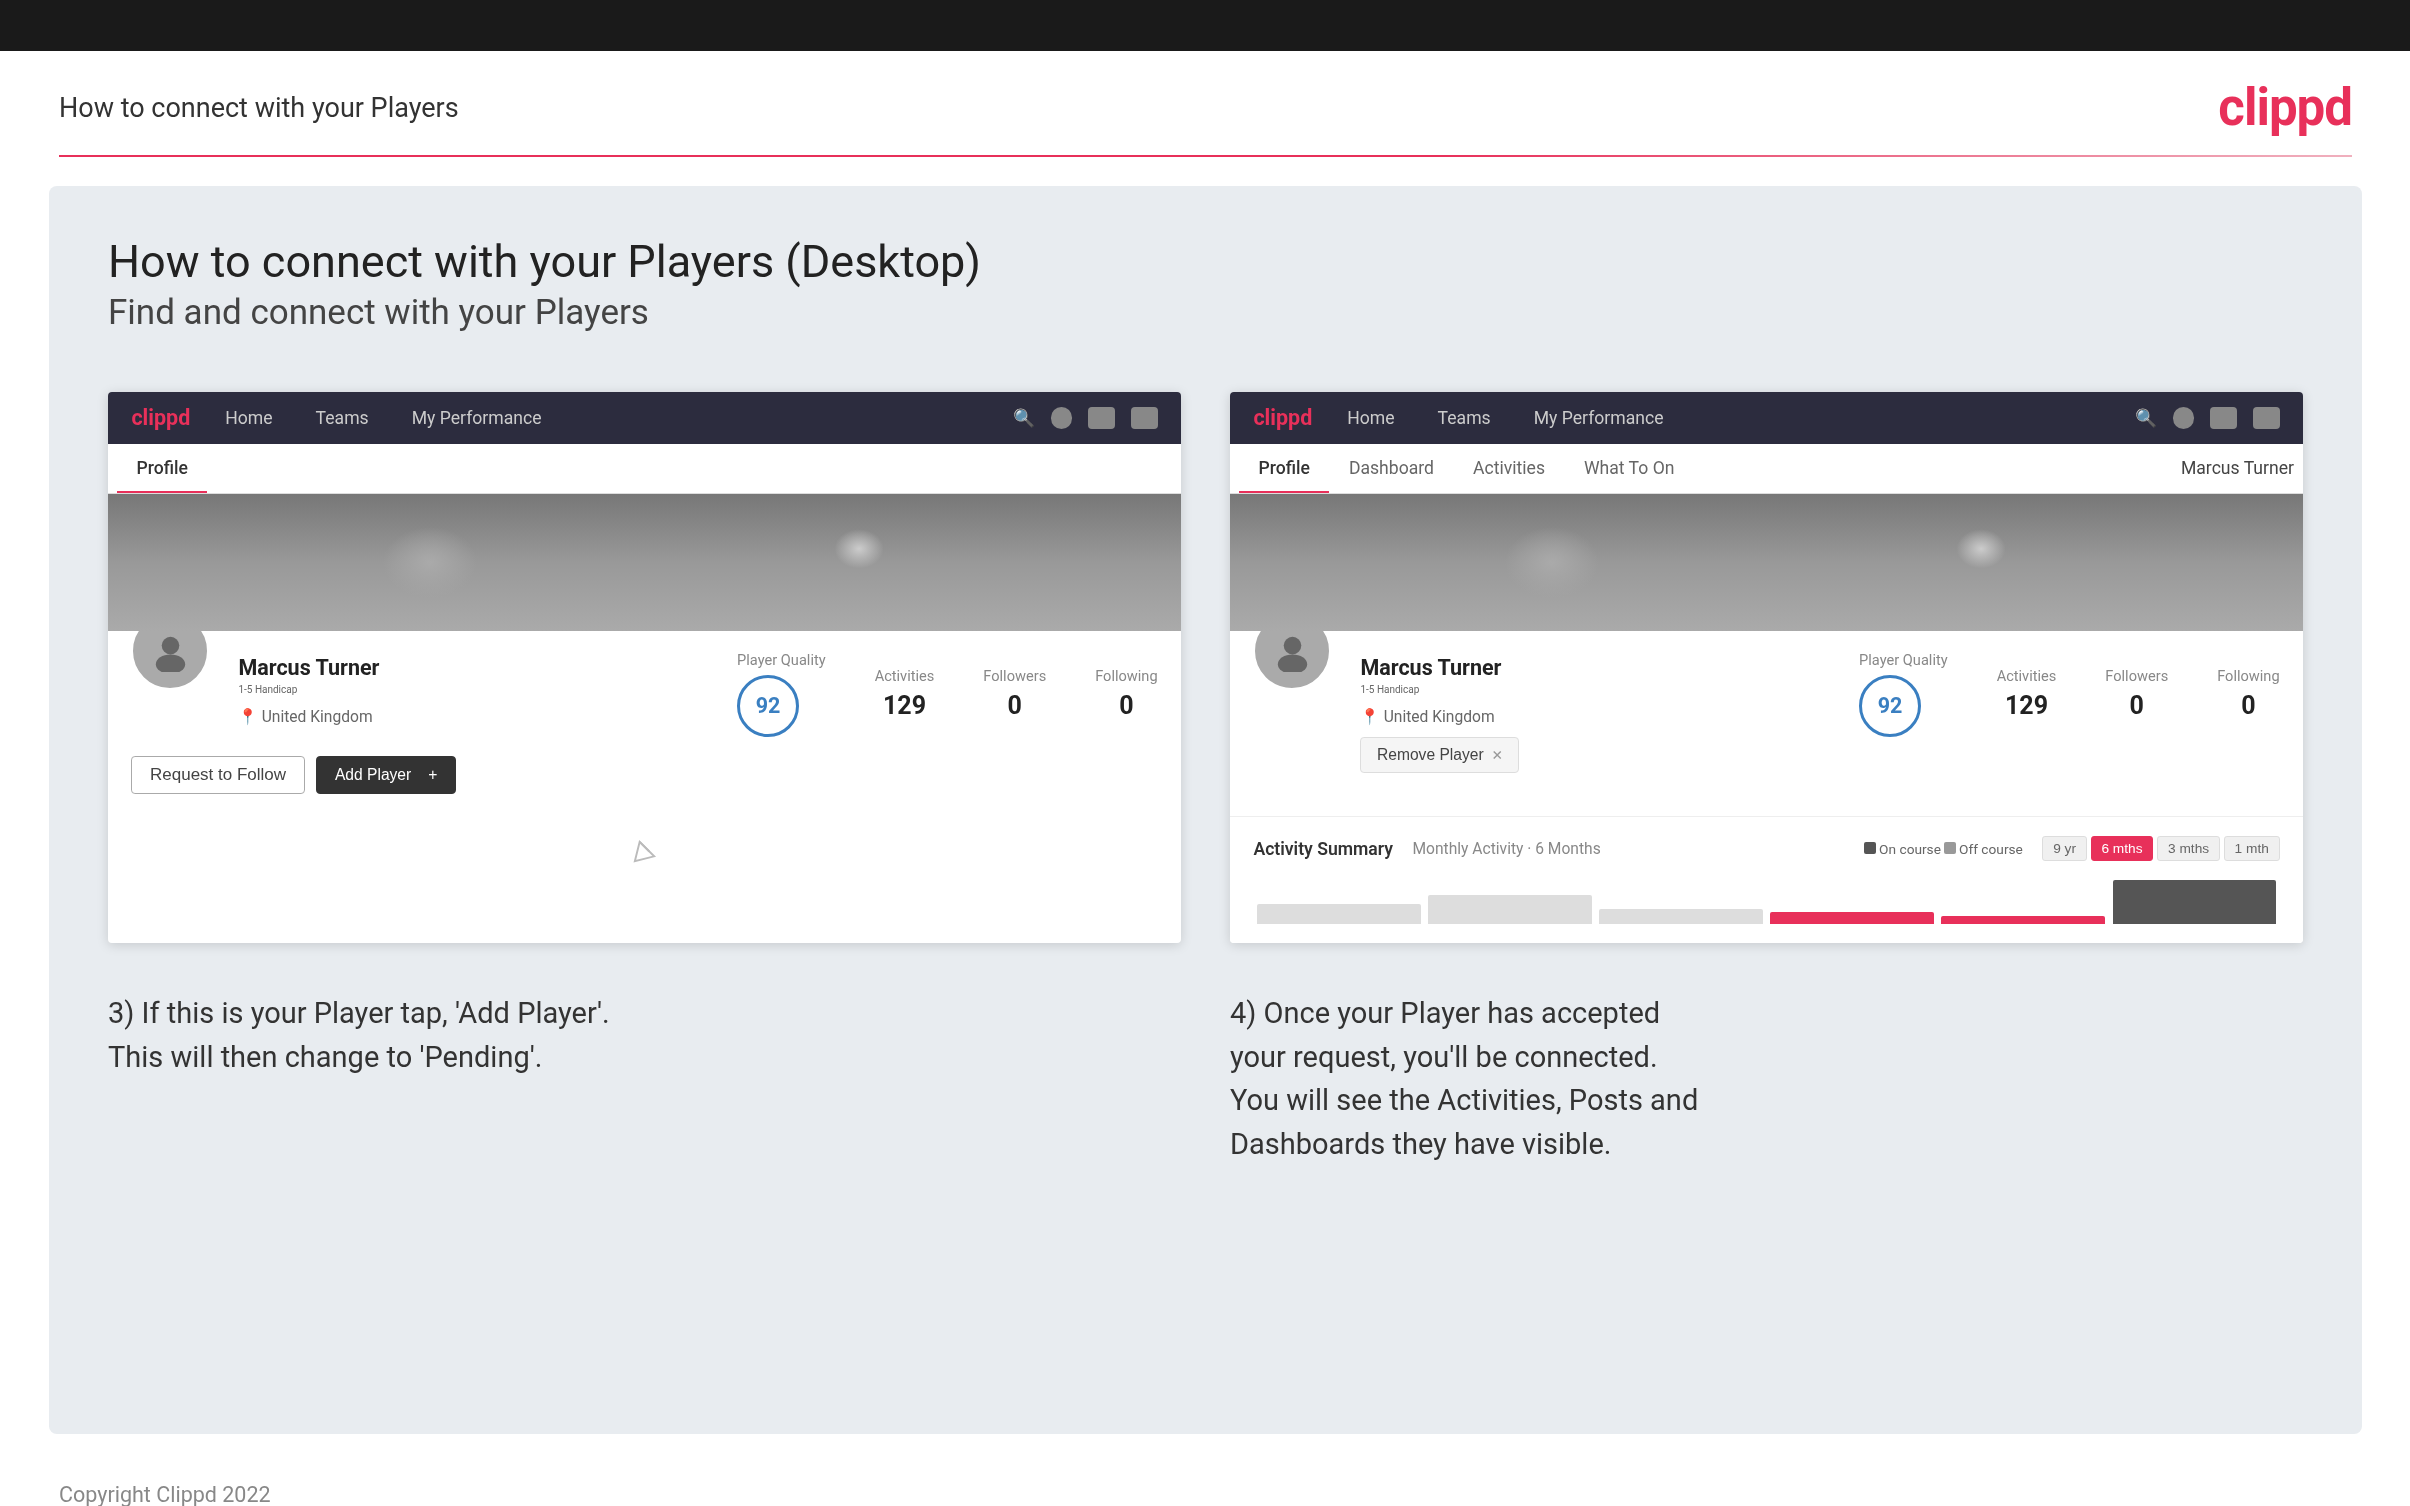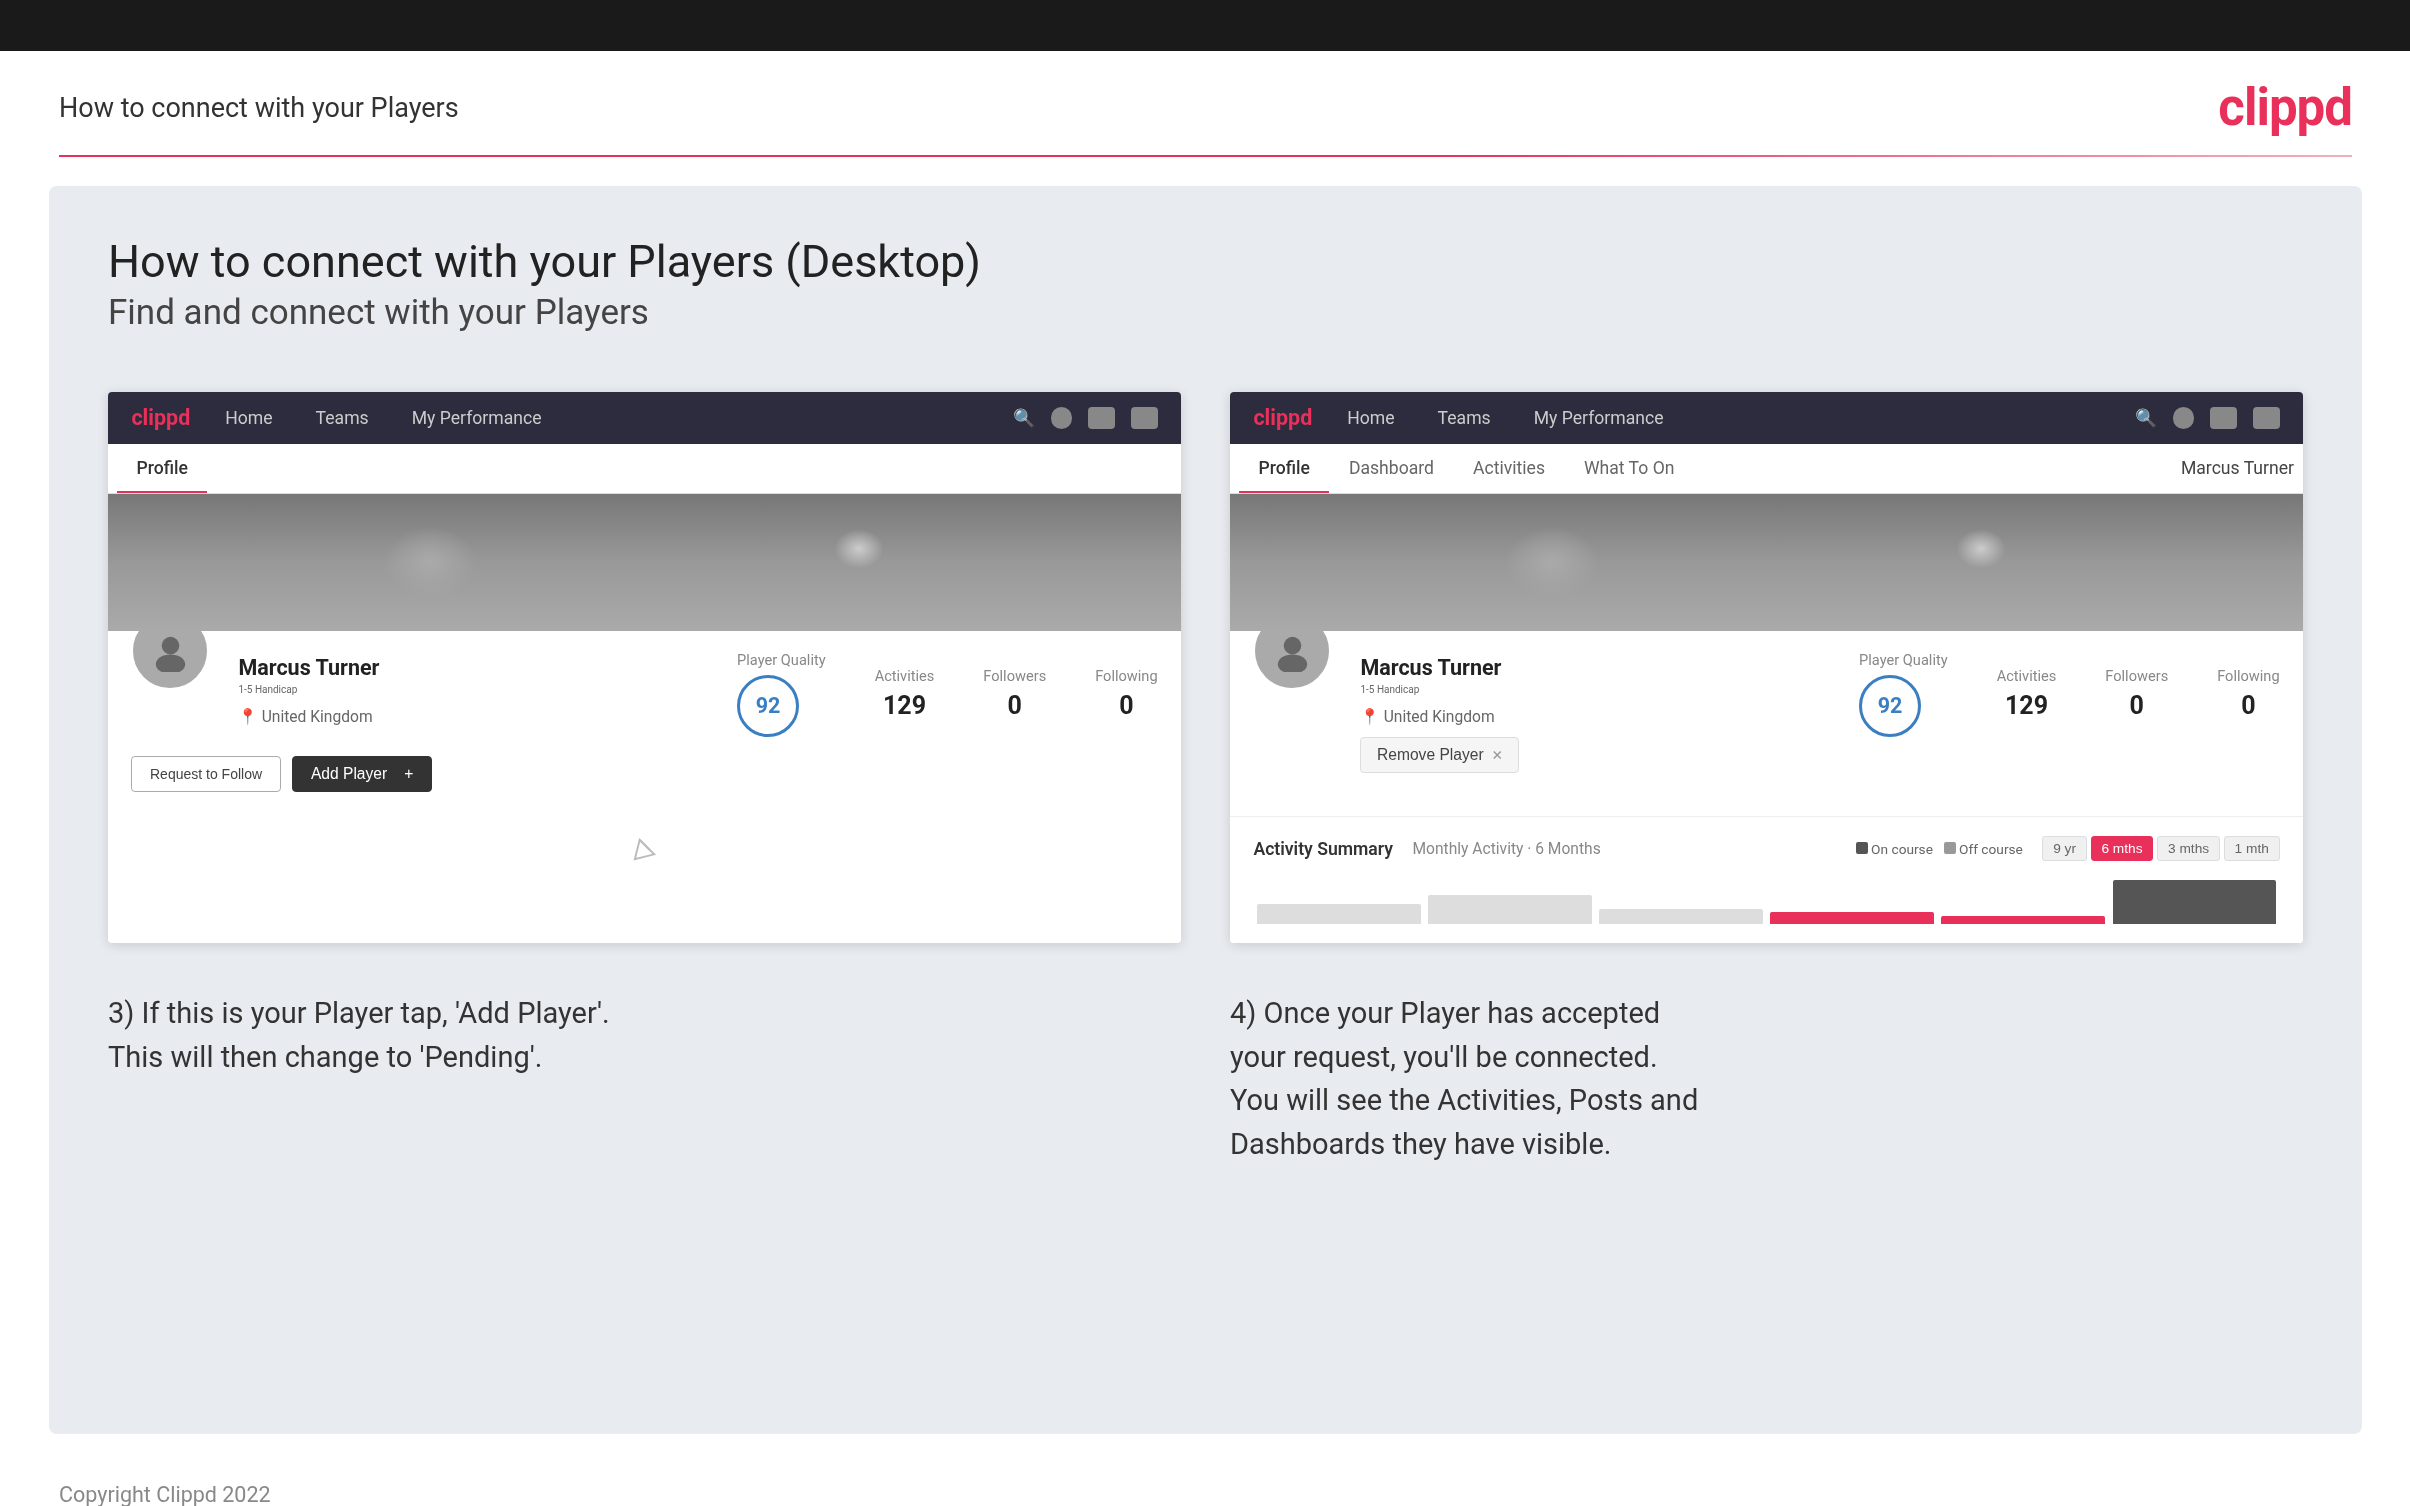--- a/index.html
+++ b/index.html
@@ -267,21 +267,21 @@
     .mock-buttons {
       display: flex;
       gap: 11.7px;
       margin-top: 17.6px;
     }
 
     .mock-btn-outline {
       padding: 7.8px 17.6px;
       border: 1px solid #aaa;
       border-radius: 3.9px;
-      font-size: 14px;
+      font-size: 17px;
       color: #444;
       background: #fff;
     }
 
     .mock-btn-dark {
       padding: 7.8px 17.6px;
       border: 1px solid #333;
       border-radius: 3.9px;
       font-size: 15.6px;
       color: #fff;
@@ -333,21 +333,21 @@
     .mock-activity-period {
       font-size: 15.6px;
       color: #888;
       text-align: center;
     }
 
     .mock-activity-legend {
       margin-left: auto;
       display: flex;
       align-items: center;
-      gap: 11px;
+      gap: 3px;
       font-size: 13.7px;
       color: #666;
     }
 
     .legend-dot {
       width: 11.7px;
       height: 11.7px;
       border-radius: 2px;
       display: inline-block;
     }

